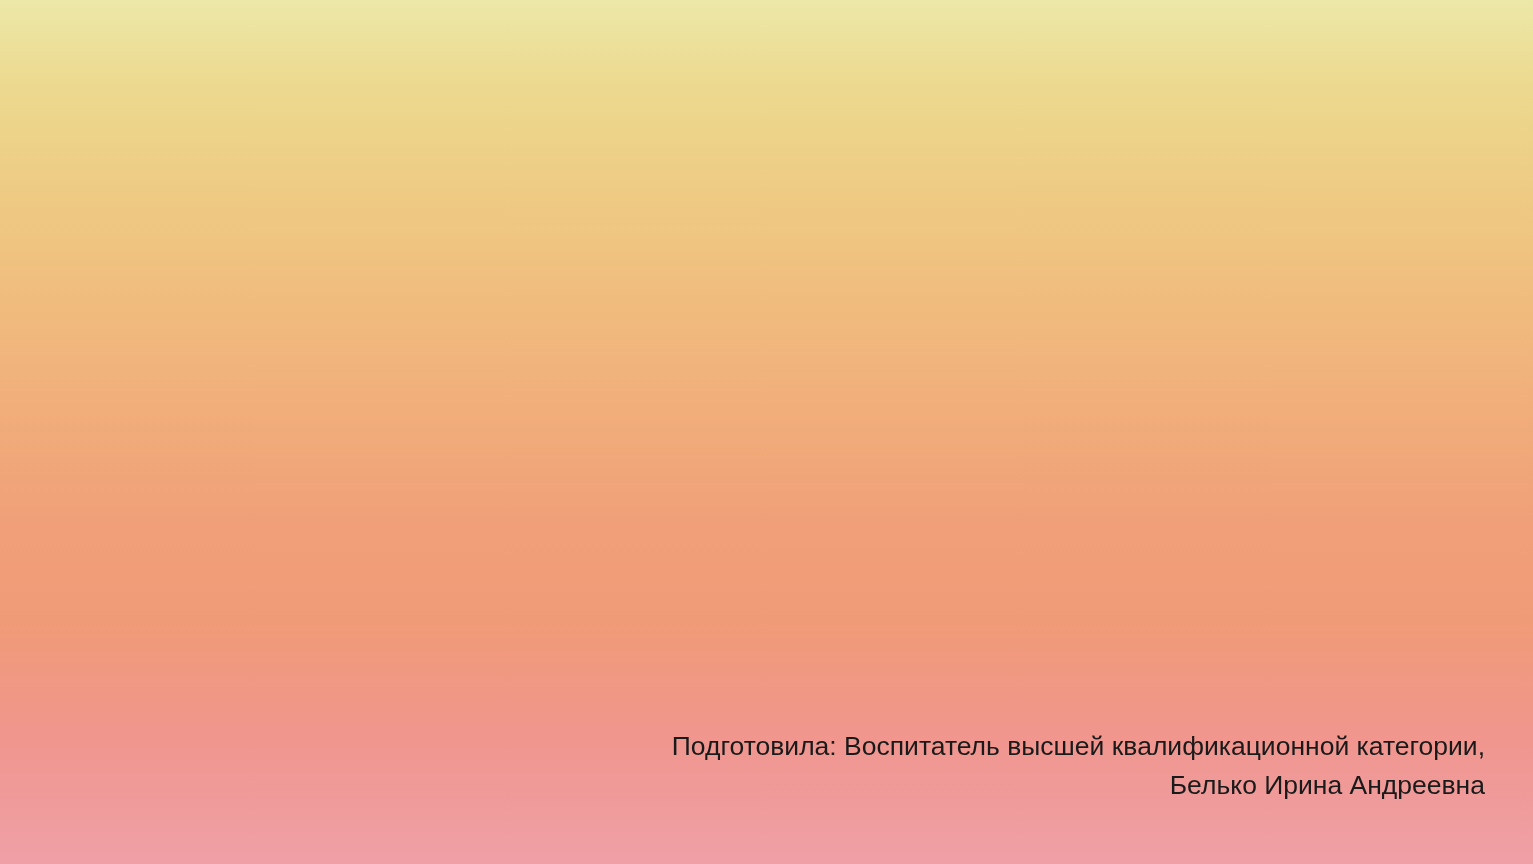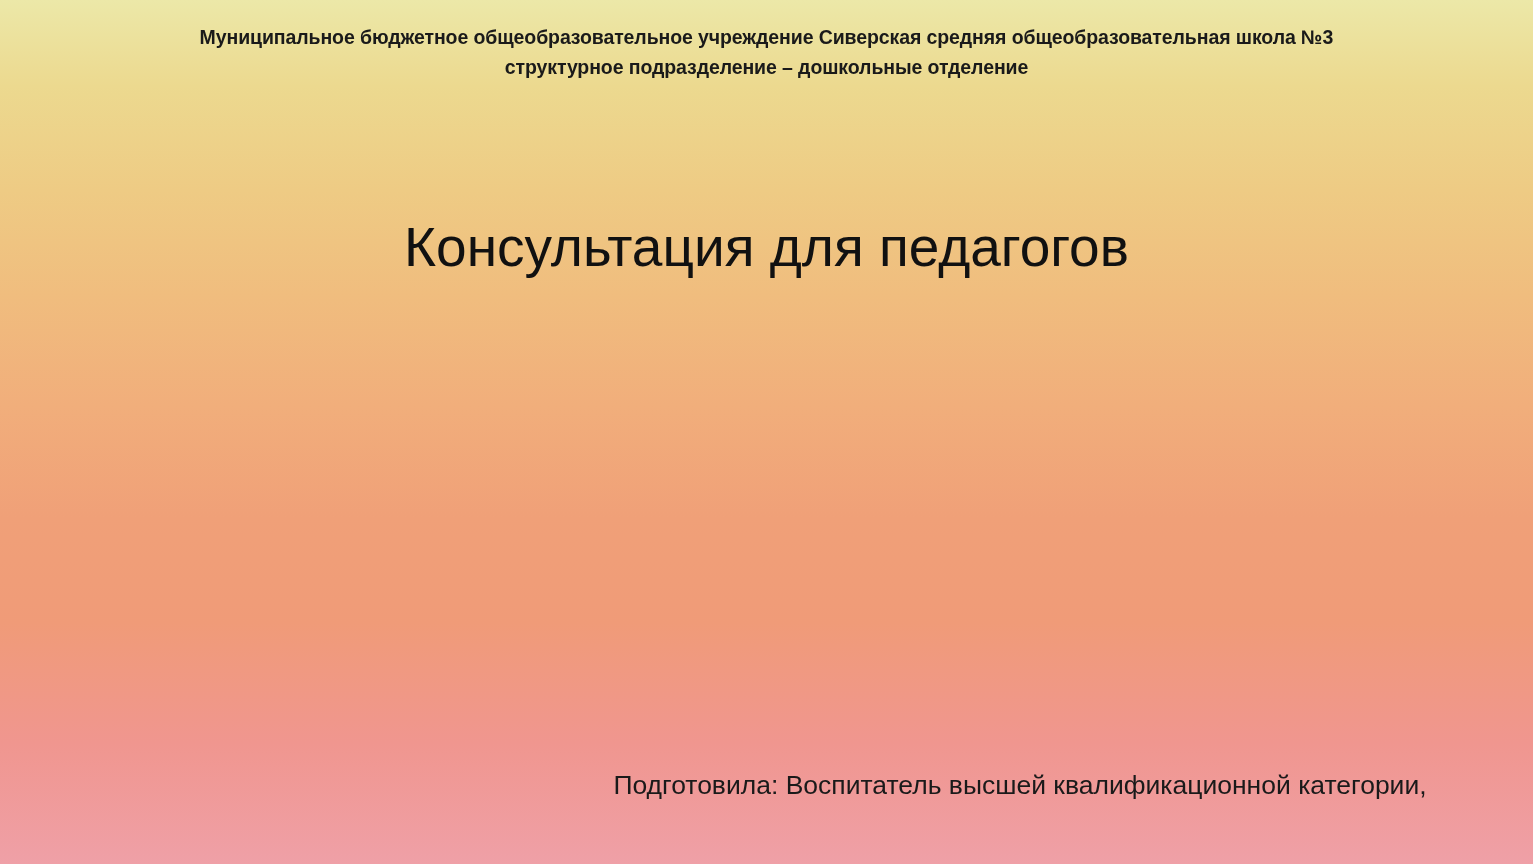--- a/index.html
+++ b/index.html
@@ -74,34 +74,29 @@
     right: 48px;
     bottom: 58px;
     width: 930px;
     text-align: right;
     font-size: 26.5px;
     line-height: 1.5;
     color: #1a1a1a;
   }
   .author-block .line {
     display: block;
-    text-align: center;
   }
 </style>
 </head>
 <body>
 
 <div class="slide">
 
-  <div class="header">
-    <span class="line">Муниципальное бюджетное общеобразовательное учреждение Сиверская средняя общеобразовательная школа №3</span>
-    <span class="line">структурное подразделение – дошкольные отделение</span>
-  </div>
 
   <div class="title-block">
-    <div class="title-line-1">Консультация для педагогов</div>
   </div>
 
   <div class="author-block">
     <span class="line">Подготовила: Воспитатель высшей квалификационной категории,</span>
+    <span class="line">Белько Ирина Андреевна</span>
   </div>
 
 </div>
 
 </body></html>

